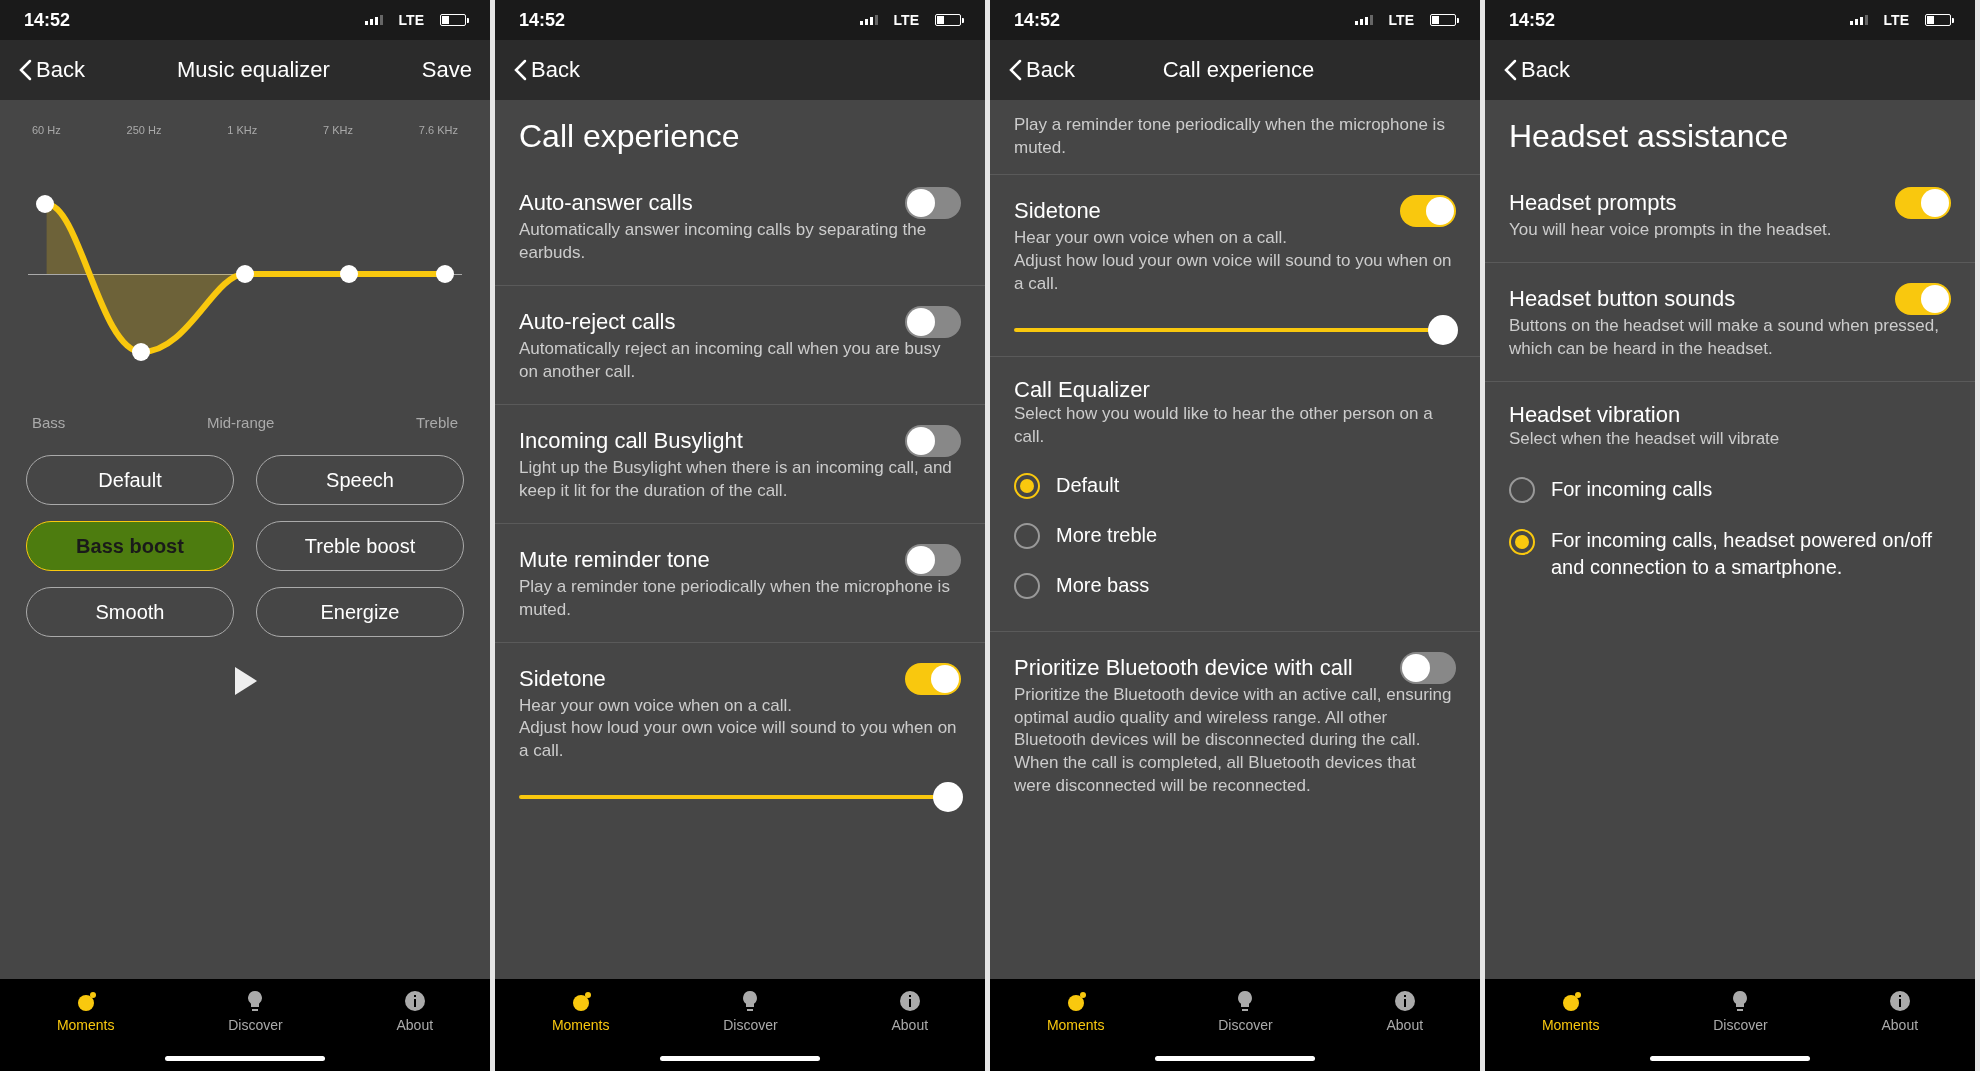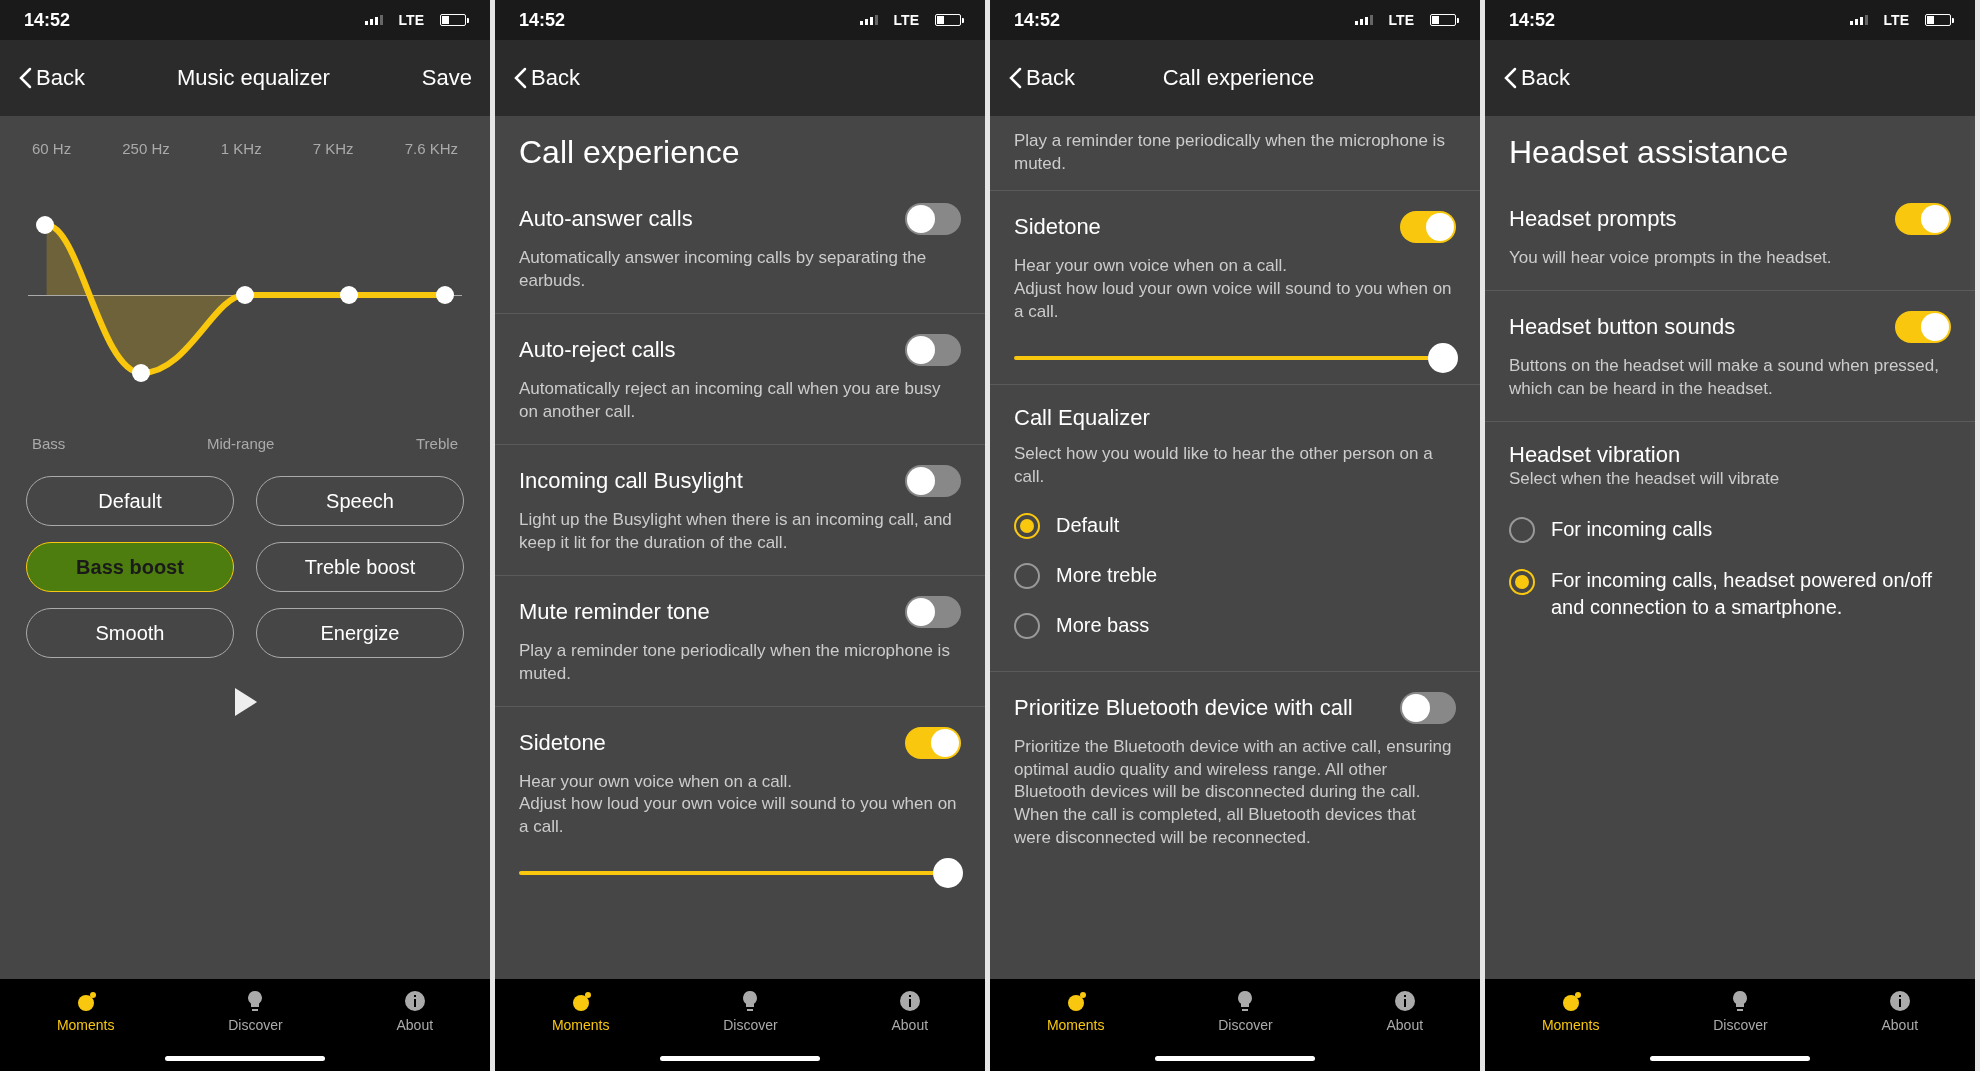--- a/index.html
+++ b/index.html
@@ -35,21 +35,21 @@
 .signal-bars span { width: 3px; background: #fff; display: inline-block; }
 .signal-bars span:nth-child(1){height:4px}
 .signal-bars span:nth-child(2){height:6px}
 .signal-bars span:nth-child(3){height:8px}
 .signal-bars span:nth-child(4){height:10px;background:#666}
 .battery { width: 26px; height: 12px; border: 1px solid #fff; border-radius: 2px; position: relative; }
 .battery::after { content:""; position:absolute; right:-4px; top:3px; width:2px; height:5px; background:#fff; border-radius:0 1px 1px 0; }
 .battery-fill { position:absolute; left:1px; top:1px; bottom:1px; width:30%; background:#fff; }
 
 .nav-bar {
-  height: 76px;
+  height: 60px;
   background: #2b2b2b;
   display: flex;
   align-items: center;
   justify-content: space-between;
   padding: 0 18px;
   font-size: 22px;
 }
 .nav-back { display: flex; align-items: center; gap: 4px; font-size: 22px; cursor: pointer; }
 .nav-back svg { width: 14px; height: 22px; }
 .nav-title { font-size: 22px; font-weight: 400; flex:1; text-align:center; }
@@ -59,21 +59,21 @@
 
 .screen-title {
   font-size: 32px;
   font-weight: 300;
   padding: 18px 24px 12px;
 }
 
 .setting-row { padding: 20px 24px; border-bottom: 1px solid #5a5a5a; }
 .setting-head { display: flex; justify-content: space-between; align-items: center; }
 .setting-label { font-size: 22px; font-weight: 300; }
-.setting-desc { font-size: 17px; color: #ccc; margin-top: 12px; line-height: 1.35; font-weight: 300; }
+.setting-desc { font-size: 17px; color: #ccc; line-height: 1.35; font-weight: 300; }
 
 .toggle {
   width: 56px; height: 32px; border-radius: 16px; position: relative; cursor: pointer;
 }
 .toggle.off { background: #888; }
 .toggle.on { background: #f9c80e; }
 .toggle .knob {
   width: 28px; height: 28px; border-radius: 50%; background: #fff;
   position: absolute; top: 2px; transition: left .2s;
 }
@@ -93,21 +93,21 @@
   width: 26px; height: 26px; border-radius: 50%; border: 2px solid #999; position:relative;
 }
 .radio-circle.selected { border-color: #f9c80e; }
 .radio-circle.selected::after {
   content:""; position:absolute; left:4px; top:4px; width:14px; height:14px; border-radius:50%; background:#f9c80e;
 }
 .radio-label { font-size: 20px; font-weight:300; }
 
 
 .eq-wrap { padding: 24px 18px; }
-.eq-freqs { display:flex; justify-content:space-between; font-size:15px; color:#aaa; margin: 0 14px 8px; }
+.eq-freqs { display:flex; justify-content:space-between; font-size:11px; color:#aaa; margin: 0 14px 8px; }
 .eq-graph {
   height: 260px; position: relative; margin: 4px 10px 10px;
 }
 .eq-zero { position:absolute; left:0; right:0; top:50%; height:1px; background:#aaa; }
 .eq-axes { display:flex; justify-content:space-between; font-size:15px; color:#aaa; margin: 6px 14px 24px; }
 .eq-presets { display:grid; grid-template-columns:1fr 1fr; gap: 16px 22px; padding: 0 8px; }
 .preset-btn {
   height: 50px; border-radius: 25px; border:1.5px solid #aaa; background:transparent; color:#fff;
   font-size: 20px; display:flex; align-items:center; justify-content:center; cursor:pointer; font-weight:300;
 }

